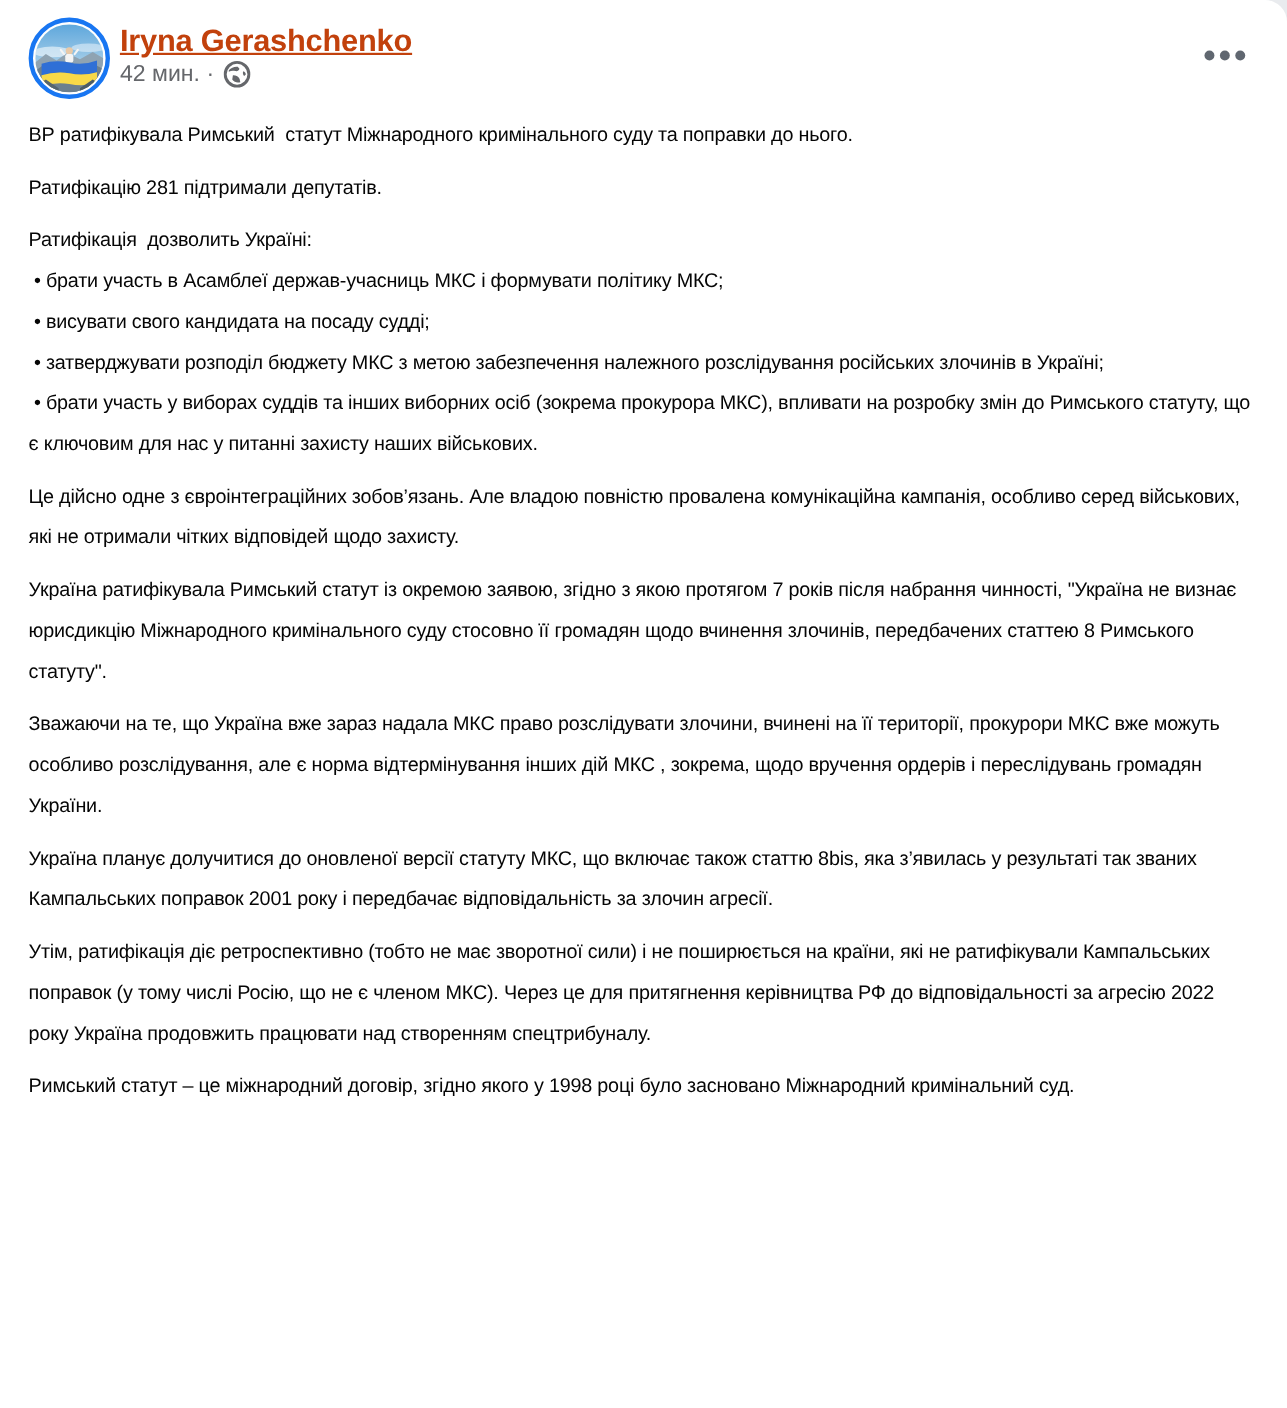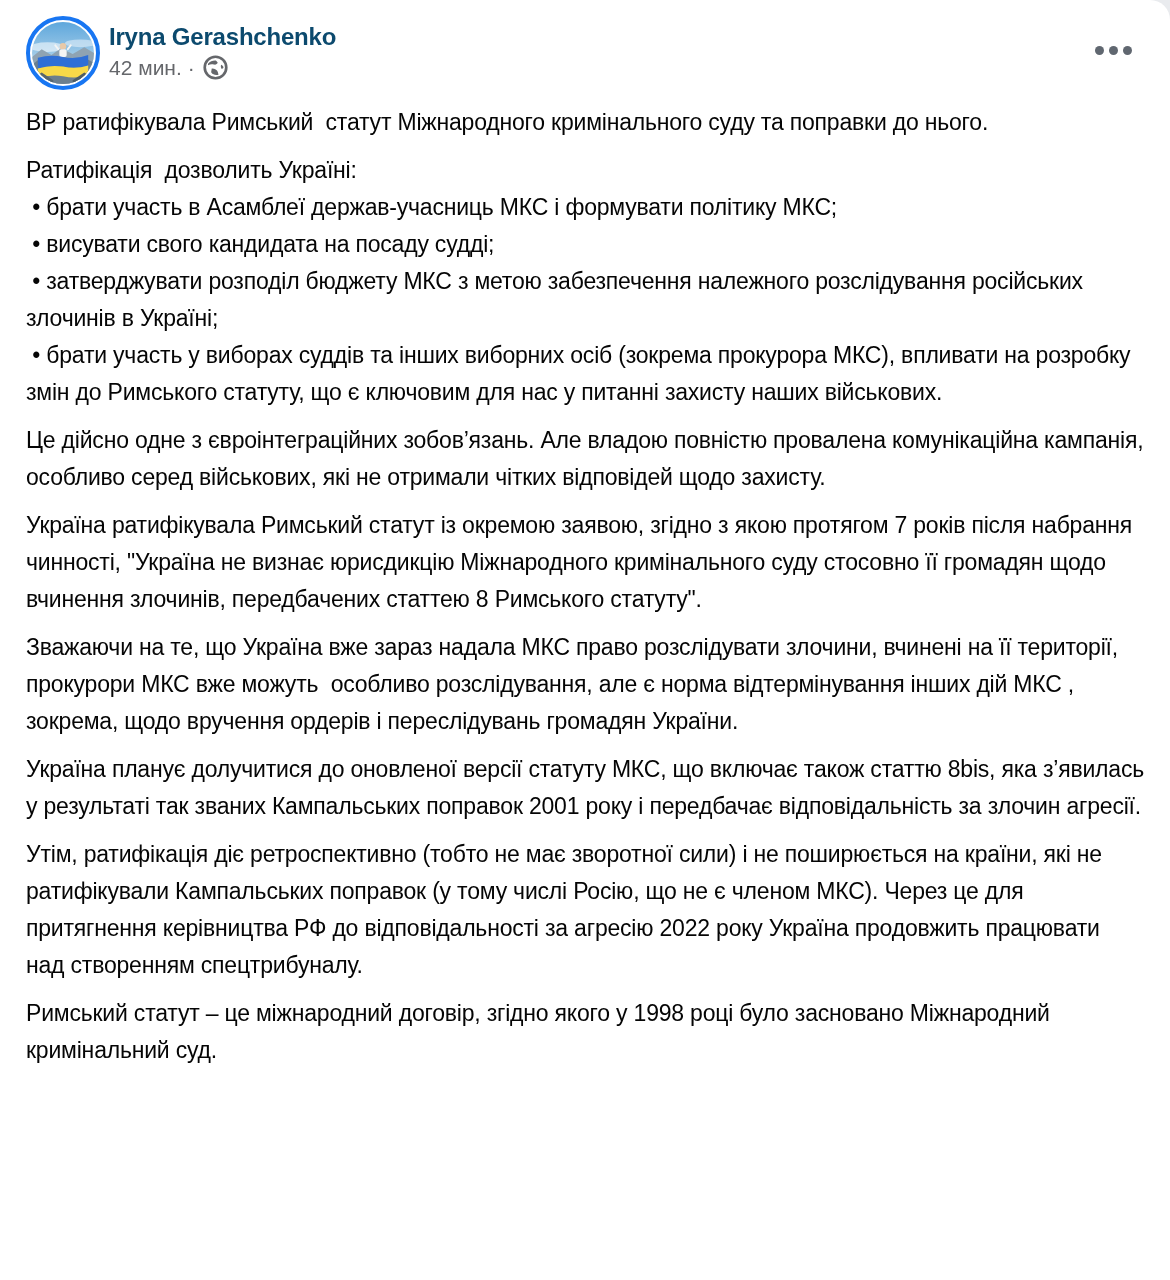--- a/index.html
+++ b/index.html
@@ -41,26 +41,27 @@
     height: 62px;
     border-radius: 50%;
     overflow: hidden;
     display: block;
   }
   .header-text {
     margin-left: 9px;
     padding-top: 6px;
   }
   .author-name {
-    font-size: 24px;
+    font-size: 28px;
     font-weight: bold;
-    color: #0c4a6e;
+    color: #c2410c;
     letter-spacing: -0.2px;
     line-height: 30px;
     cursor: pointer;
+    text-decoration: underline;
   }
   .meta-row {
     display: flex;
     margin-top: 3px;
     color: #65676b;
     font-size: 21px;
     line-height: 26px;
   }
   .meta-sep {
     margin: 0 6px;
@@ -84,21 +85,21 @@
     width: 9px;
     height: 9px;
     border-radius: 50%;
     background: #606770;
   }
   .post-body {
     padding: 14px 26px 0 26px;
   }
   .post-paragraph {
     margin: 0 0 11px 0;
-    font-size: 23px;
+    font-size: 18px;
     line-height: 37px;
     color: #050505;
     letter-spacing: -0.2px;
     white-space: pre-wrap;
   }
 </style>
 </head>
 <body>
 
 <div class="card">
@@ -150,20 +151,21 @@
     <div class="more-btn" title="">
       <span class="dot"></span>
       <span class="dot"></span>
       <span class="dot"></span>
     </div>
 
   </div>
 
   <div class="post-body">
       <p class="post-paragraph">ВР ратифікувала Римський  статут Міжнародного кримінального суду та поправки до нього.</p>
+      <p class="post-paragraph">Ратифікацію 281 підтримали депутатів.</p>
       <p class="post-paragraph">Ратифікація  дозволить Україні:
  • брати участь в Асамблеї держав-учасниць МКС і формувати політику МКС;
  • висувати свого кандидата на посаду судді;
  • затверджувати розподіл бюджету МКС з метою забезпечення належного розслідування російських злочинів в Україні;
  • брати участь у виборах суддів та інших виборних осіб (зокрема прокурора МКС), впливати на розробку змін до Римського статуту, що є ключовим для нас у питанні захисту наших військових.</p>
       <p class="post-paragraph">Це дійсно одне з євроінтеграційних зобов’язань. Але владою повністю провалена комунікаційна кампанія, особливо серед військових, які не отримали чітких відповідей щодо захисту.</p>
       <p class="post-paragraph">Україна ратифікувала Римський статут із окремою заявою, згідно з якою протягом 7 років після набрання чинності, "Україна не визнає юрисдикцію Міжнародного кримінального суду стосовно її громадян щодо вчинення злочинів, передбачених статтею 8 Римського статуту".</p>
       <p class="post-paragraph">Зважаючи на те, що Україна вже зараз надала МКС право розслідувати злочини, вчинені на її території, прокурори МКС вже можуть  особливо розслідування, але є норма відтермінування інших дій МКС , зокрема, щодо вручення ордерів і переслідувань громадян України.</p>
       <p class="post-paragraph">Україна планує долучитися до оновленої версії статуту МКС, що включає також статтю 8bis, яка з’явилась у результаті так званих Кампальських поправок 2001 року і передбачає відповідальність за злочин агресії.</p>
       <p class="post-paragraph">Утім, ратифікація діє ретроспективно (тобто не має зворотної сили) і не поширюється на країни, які не ратифікували Кампальських поправок (у тому числі Росію, що не є членом МКС). Через це для притягнення керівництва РФ до відповідальності за агресію 2022 року Україна продовжить працювати над створенням спецтрибуналу.</p>

